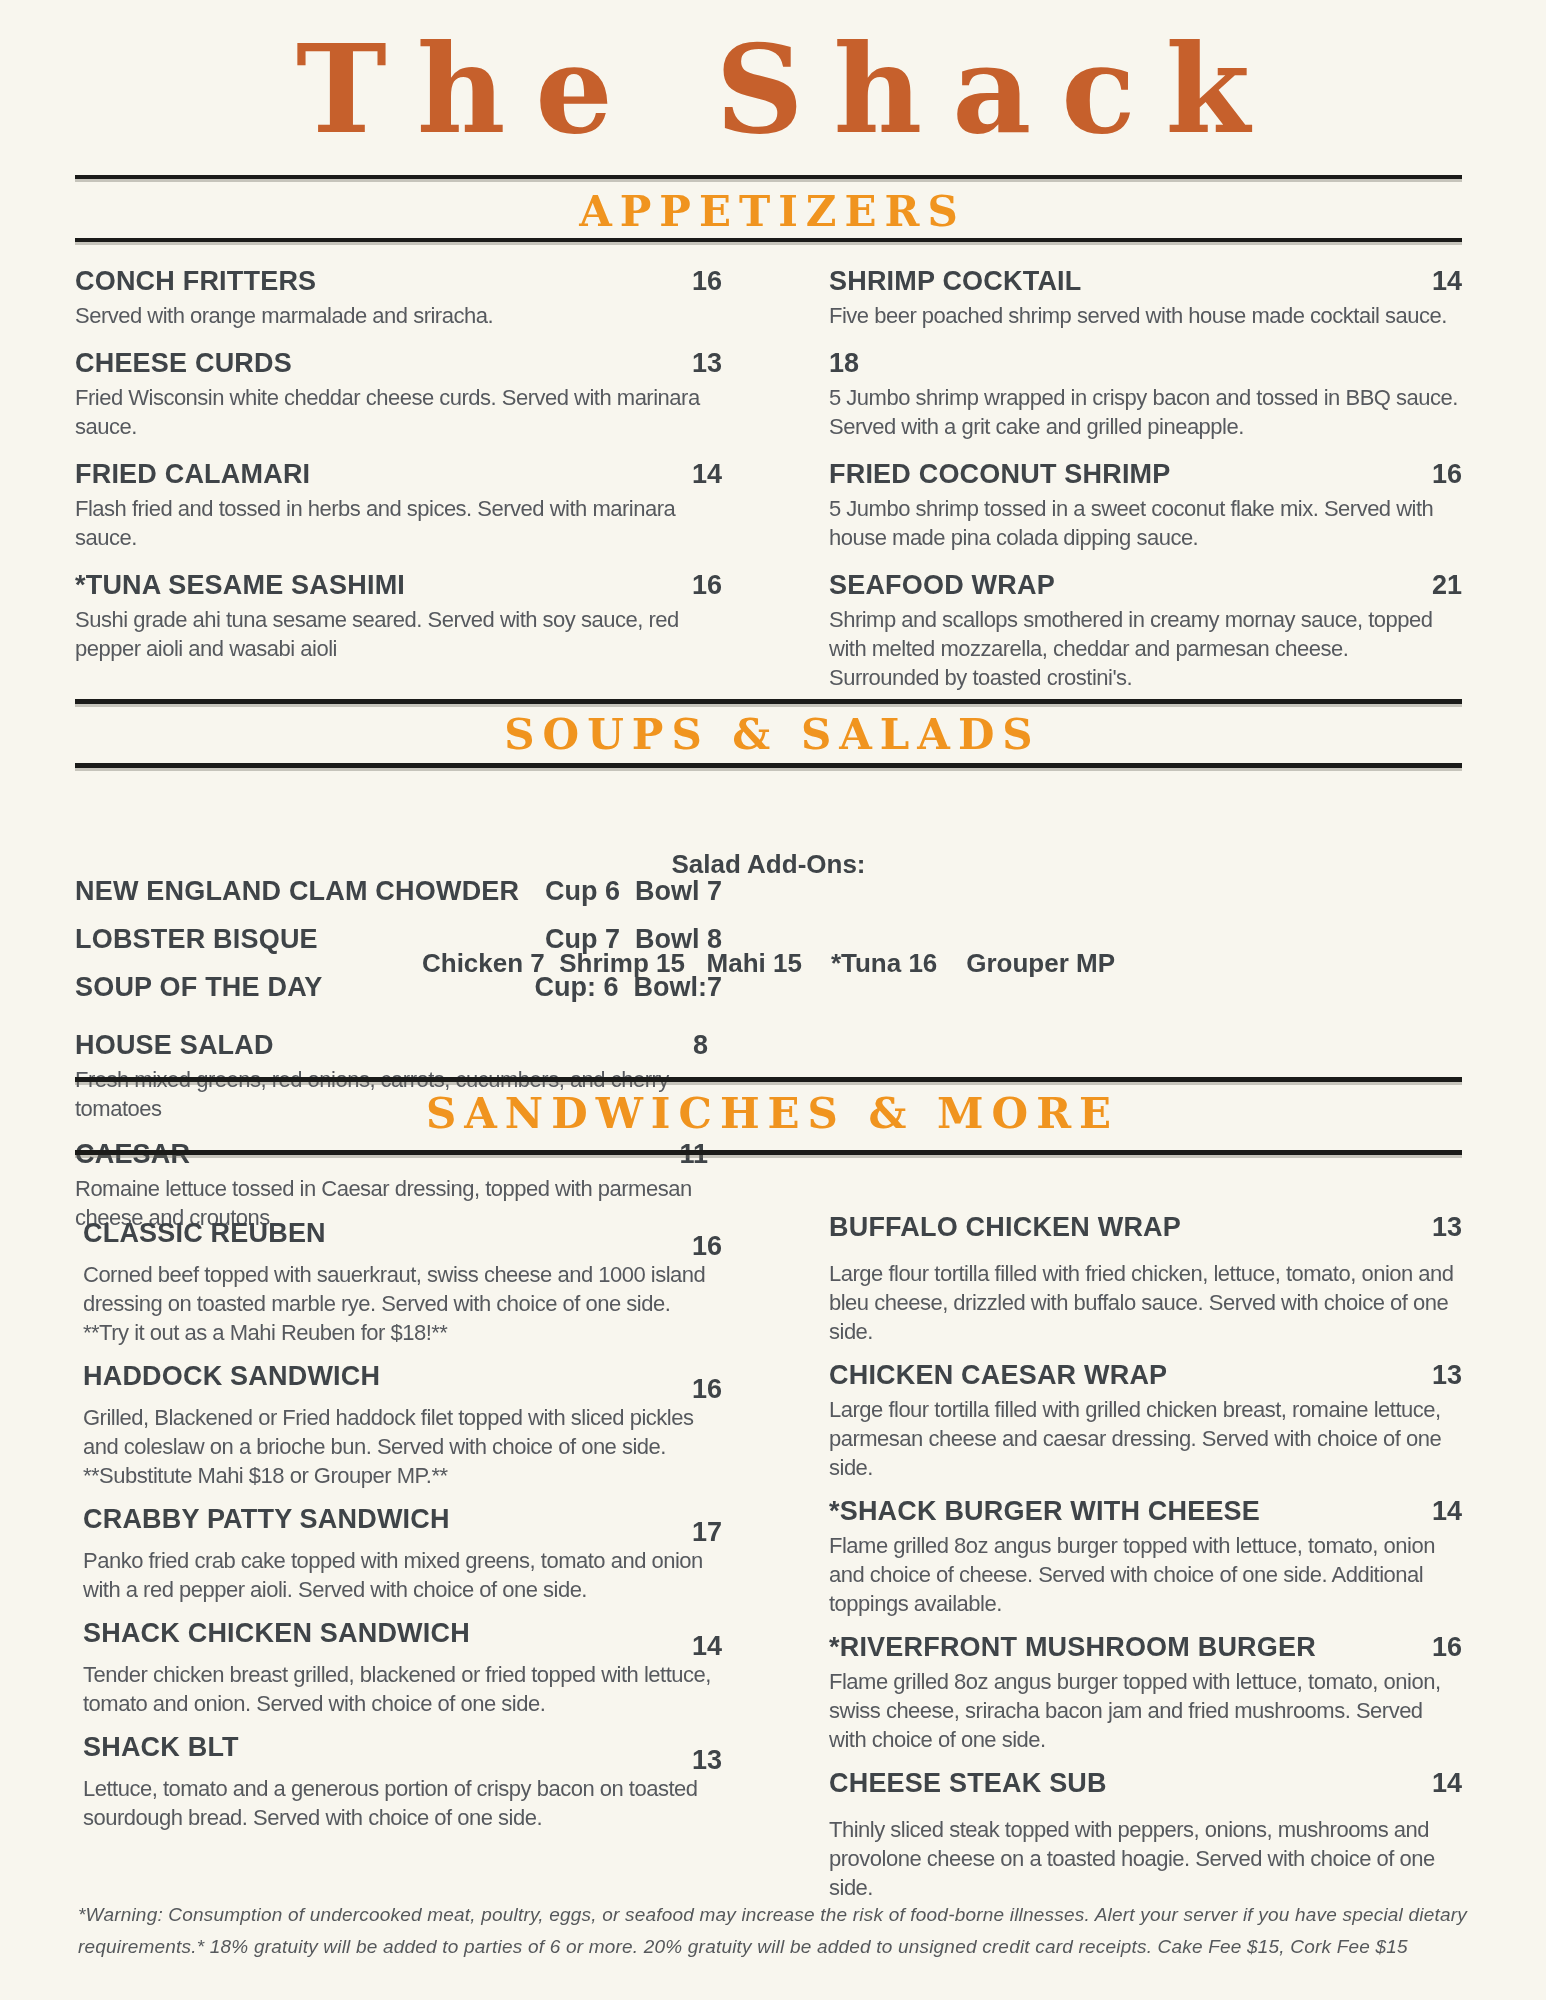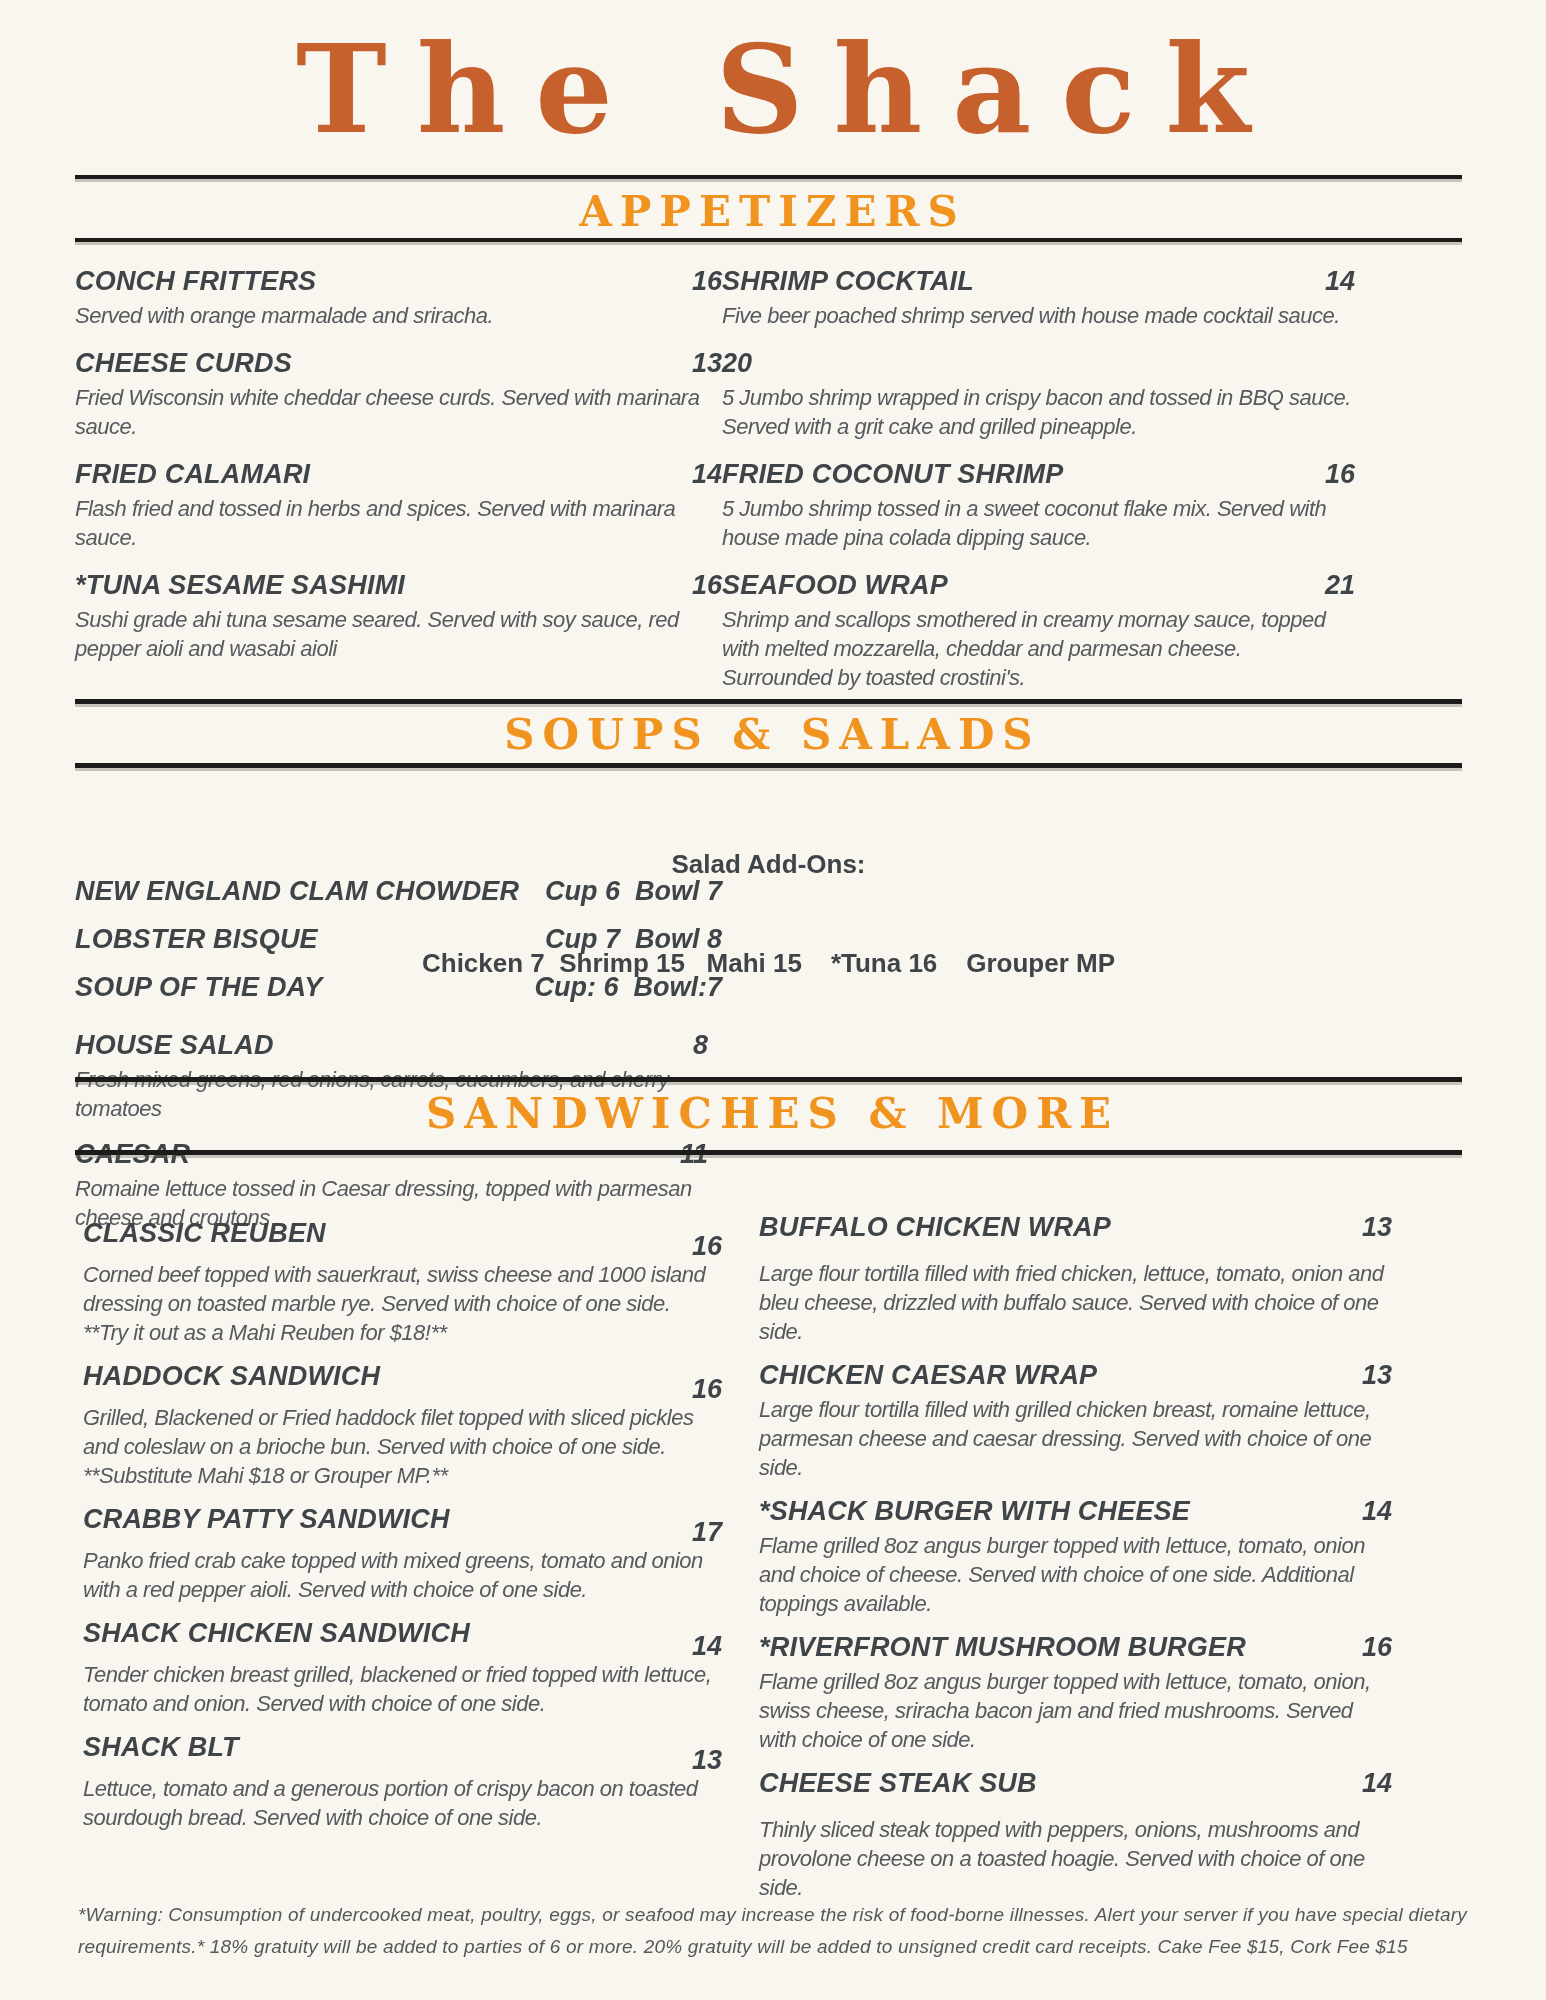--- a/index.html
+++ b/index.html
@@ -20,21 +20,21 @@
   .rule.thin  { height:4px; box-shadow:0 3px 0 rgba(105,103,92,0.35); }
   .rule.thick { height:5px; box-shadow:0 3px 0 rgba(105,103,92,0.35); }
   .head {
     position:absolute; left:75px; width:1387px; text-align:center;
     font-family:"DejaVu Serif", serif; font-weight:700;
     font-size:42px; line-height:48px; letter-spacing:8px; text-indent:8px;
     color:#F0941F;
   }
   .cols {
     position:absolute; left:75px; width:1387px;
-    display:flex; justify-content:flex-start;font-style:italic;
+    display:flex; justify-content:space-between;
   }
   .col-l { width:647px; }
   .col-r { width:633px; }
   .item { margin-bottom:16px; }
   .row { display:flex; justify-content:space-between; align-items:flex-start; }
   .nm {
     font-weight:700; font-size:27px; line-height:34px;
     color:#3F4448; letter-spacing:0.2px;
   }
   .pr {
@@ -107,21 +107,21 @@
     <div class="col-r">
       <div class="item">
         <div class="row">
           <span class="nm">SHRIMP COCKTAIL</span>
           <span class="pr">14</span>
         </div>
         <div class="ds">Five beer poached shrimp served with house made cocktail sauce.</div>
       </div>
       <div class="item">
         <div class="row">
-          <span class="pr">20</span>
+          <span class="pr">18</span>
         </div>
         <div class="ds">5 Jumbo shrimp wrapped in crispy bacon and tossed in BBQ sauce. Served with a grit cake and grilled pineapple.</div>
       </div>
       <div class="item">
         <div class="row">
           <span class="nm">FRIED COCONUT SHRIMP</span>
           <span class="pr">16</span>
         </div>
         <div class="ds">5 Jumbo shrimp tossed in a sweet coconut flake mix. Served with house made pina colada dipping sauce.</div>
       </div>

